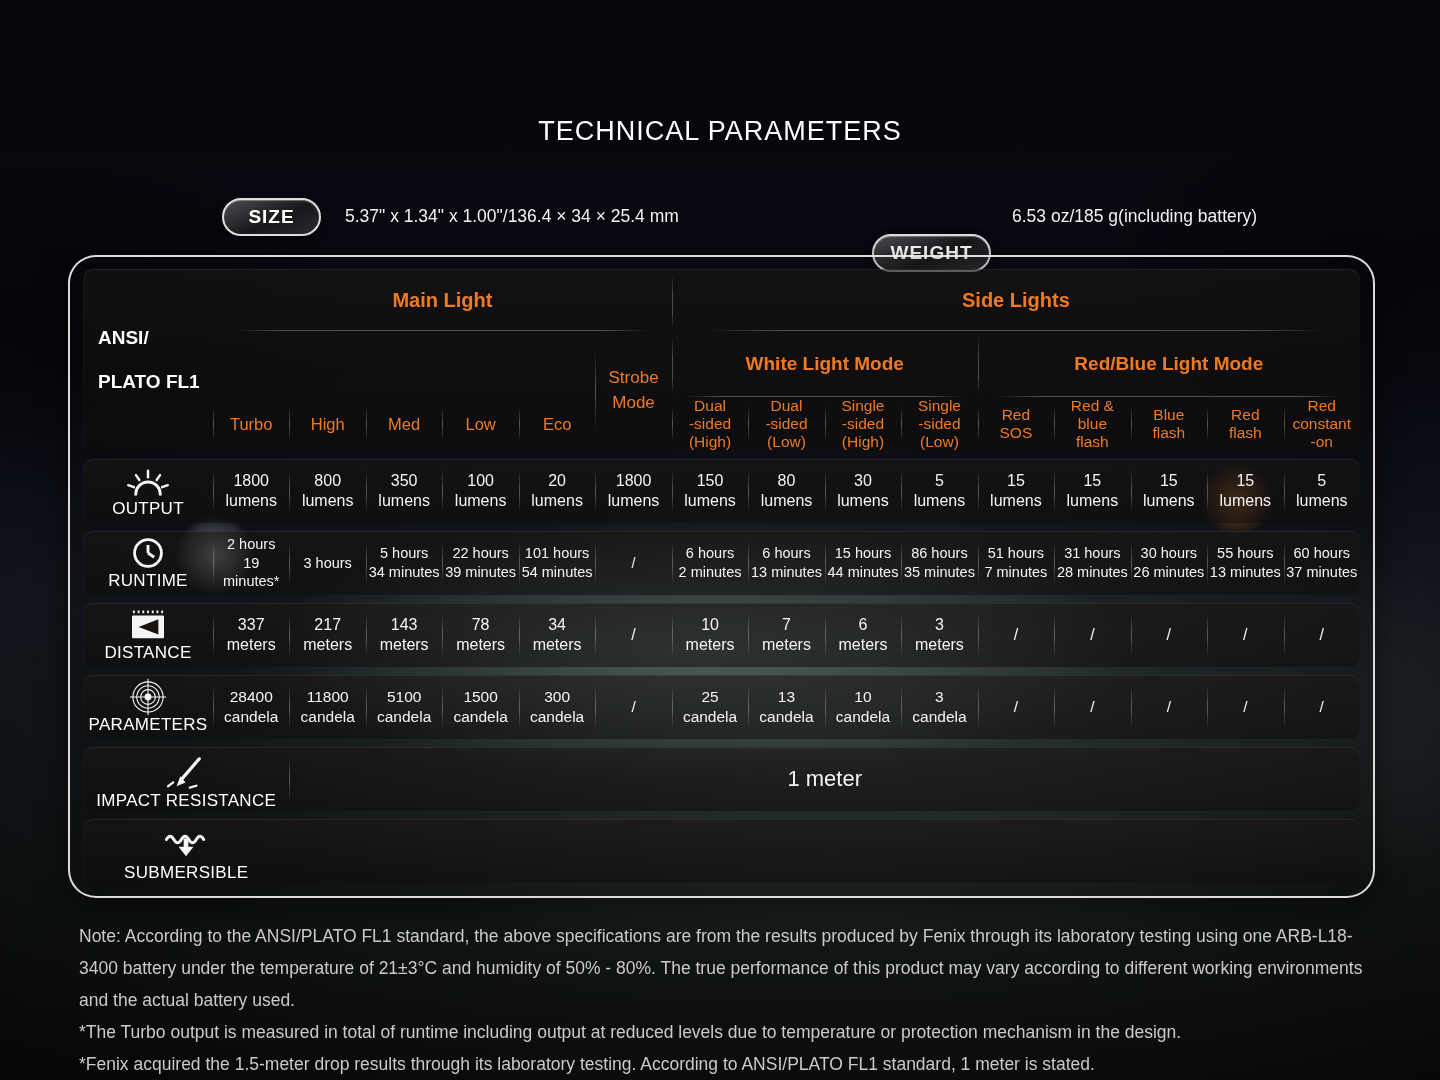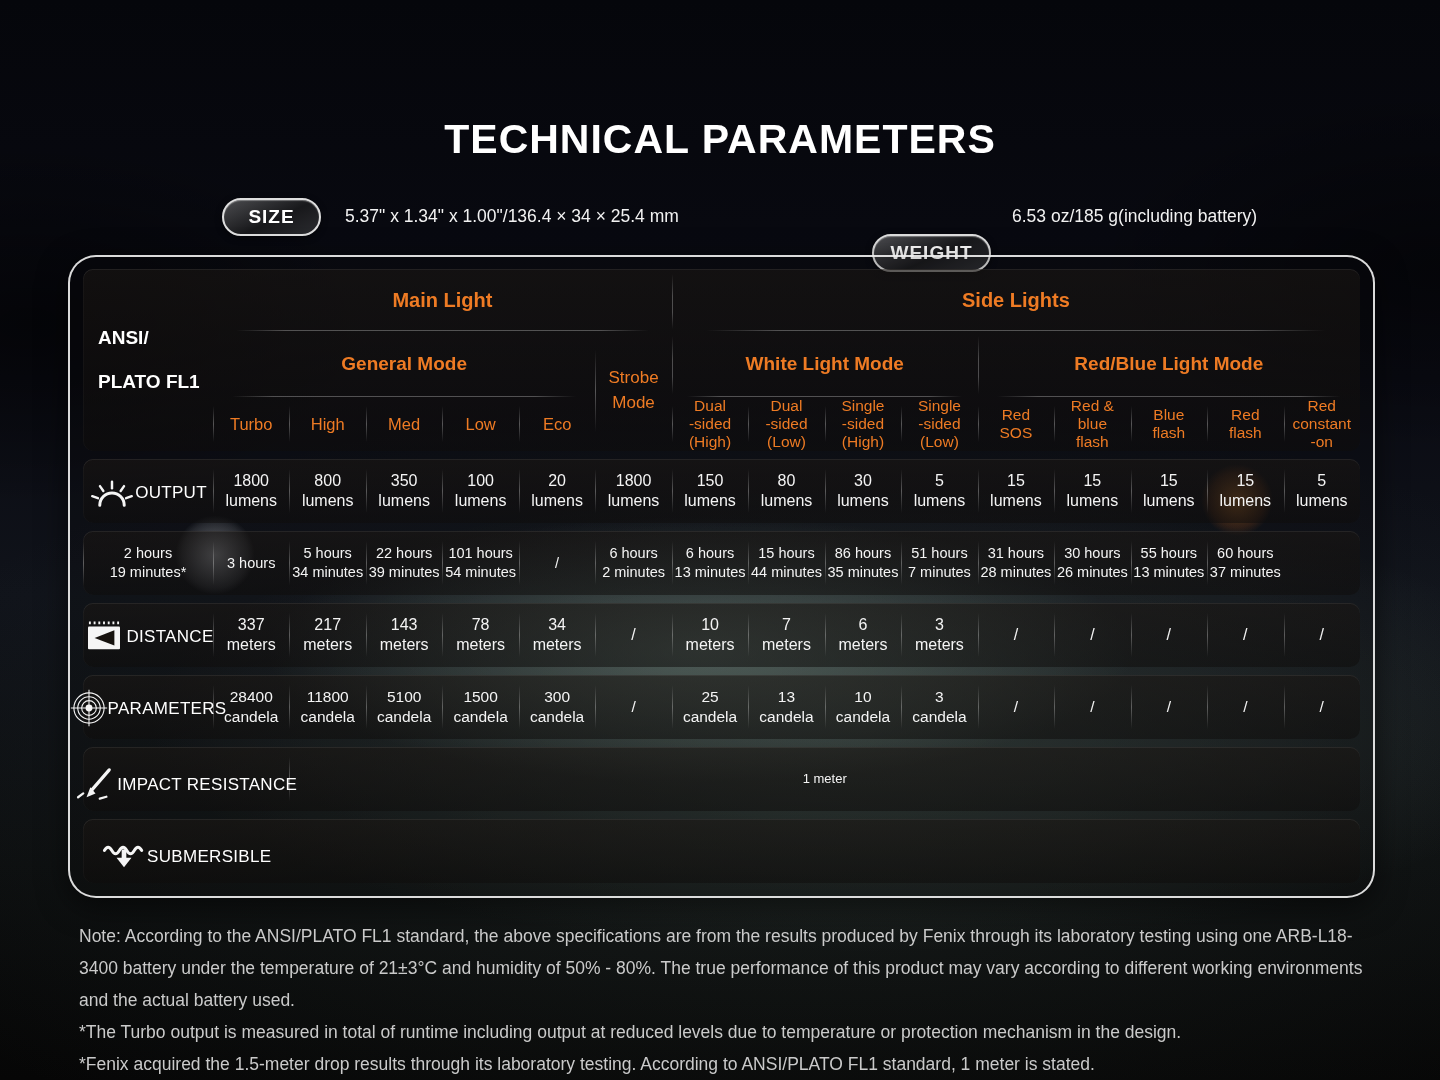--- a/index.html
+++ b/index.html
@@ -13,21 +13,21 @@
       radial-gradient(ellipse 620px 190px at 700px 650px, rgba(175,205,190,0.38), transparent 70%),
       radial-gradient(ellipse 950px 310px at 860px 720px, rgba(140,165,150,0.26), transparent 75%),
       radial-gradient(ellipse 1250px 520px at 55% 75%, rgba(90,110,100,0.16), transparent 80%),
       radial-gradient(ellipse 500px 260px at 2% 30%, rgba(0,0,0,0.55), transparent 70%),
       radial-gradient(ellipse 500px 260px at 100% 25%, rgba(0,0,0,0.5), transparent 70%),
       linear-gradient(180deg,#05060b 0%,#0a0b13 35%,#10131a 55%,#0b0d0e 80%,#060606 100%);
     color:#fff;
   }
   .title{
     position:absolute;top:116px;left:0;width:100%;text-align:center;
-    font-size:41px;font-weight:bold;letter-spacing:1px;color:#fff;
+    font-size:27px;font-weight:normal;letter-spacing:1px;color:#fff;
   }
   .pill{
     position:absolute;height:38px;border-radius:20px;box-sizing:border-box;
     border:2px solid #dedede;
     background:linear-gradient(155deg, rgba(160,160,160,0.45) 0%, rgba(35,35,35,0.6) 55%, rgba(95,95,95,0.4) 100%);
     box-shadow:inset 0 1px 1px rgba(255,255,255,0.35), 0 2px 6px rgba(0,0,0,0.5);
     display:flex;align-items:center;justify-content:center;
     font-size:19px;font-weight:bold;letter-spacing:1px;color:#fff;
   }
   .pill.size{left:222px;top:198px;width:99px;}
@@ -75,31 +75,31 @@
   .vsep::before,.cell::before{
     content:'';position:absolute;left:0;top:16%;height:68%;width:1px;
     background:linear-gradient(180deg, transparent, rgba(255,255,255,0.30) 50%, transparent);
   }
   .vsep{position:relative;}
   .hc.side::before,.hc.white::before,.hc.redblue::before{
     content:'';position:absolute;left:0;top:8%;height:88%;width:1px;
     background:linear-gradient(180deg, transparent, rgba(255,255,255,0.26) 40%, rgba(255,255,255,0.26) 70%, transparent);
   }
 
-  .row-label{grid-column:1;display:flex;align-items:center;justify-content:center;padding-top:2px;}
+  .row-label{grid-column:1;display:flex;flex-direction:column;align-items:center;justify-content:center;padding-top:2px;}
   .row-label.span2{grid-column:1/3;margin-top:8px;}
   .row-label .rl-text{font-size:17px;color:#fff;letter-spacing:0.3px;margin-top:2px;white-space:nowrap;}
   .icon{display:flex;align-items:center;justify-content:center;height:32px;}
   .icon svg{display:block;}
 
   .cell{
     position:relative;display:flex;align-items:center;justify-content:center;
     text-align:center;font-size:16px;color:#f4f4f4;white-space:pre-line;line-height:1.28;
   }
-  .cell.wideval{grid-column:3/17;font-size:13px;}
+  .cell.wideval{grid-column:3/17;font-size:22px;}
   .r-runtime .cell{font-size:14.5px;}
   .r-intensity .cell{font-size:15.5px;}
 
   .notes{position:absolute;left:79px;top:920px;width:1284px;color:#cacaca;font-size:17.5px;line-height:32px;}
   .notes p{margin:0;}
 </style>
 </head>
 <body>
 
 <div class="title">TECHNICAL PARAMETERS</div>
@@ -110,21 +110,20 @@
 <div class="meta-text weight">6.53 oz/185 g(including battery)</div>
 
 <div class="panel">
   <div class="hcard">
     <div class="hc ansi">
       <div>ANSI/</div>
       <div>PLATO FL1</div>
     </div>
     <div class="hc g1 main">Main Light</div>
     <div class="hc g1 side">Side Lights</div>
-    <div class="hc g2 general">General Mode</div>
     <div class="hc strobe vsep">Strobe
 Mode</div>
     <div class="hc g2 white">White Light Mode</div>
     <div class="hc g2 redblue">Red/Blue Light Mode</div>
 
     <div class="hc m1 vsep" style="grid-column:2">Turbo</div>
     <div class="hc m1 vsep" style="grid-column:3">High</div>
     <div class="hc m1 vsep" style="grid-column:4">Med</div>
     <div class="hc m1 vsep" style="grid-column:5">Low</div>
     <div class="hc m1 vsep" style="grid-column:6">Eco</div>
@@ -193,20 +192,30 @@
       <div class="cell">15
 lumens</div>
       <div class="cell">15
 lumens</div>
       <div class="cell">15
 lumens</div>
       <div class="cell">5
 lumens</div>
     </div>
     <div class="row-card r-runtime">
+      <div class="row-label">
+        <span class="icon">
+          <svg width="34" height="34" viewBox="0 0 36 36" fill="none" stroke="#f5f5f5" stroke-width="3">
+            <circle cx="18" cy="18" r="14.2"></circle>
+            <line x1="18" y1="18" x2="18" y2="9.5"></line>
+            <line x1="18" y1="18" x2="24.5" y2="22.5"></line>
+          </svg>
+        </span>
+        <span class="rl-text">RUNTIME</span>
+      </div>
       <div class="cell">2 hours
 19 minutes*</div>
       <div class="cell">3 hours</div>
       <div class="cell">5 hours
 34 minutes</div>
       <div class="cell">22 hours
 39 minutes</div>
       <div class="cell">101 hours
 54 minutes</div>
       <div class="cell">/</div>

